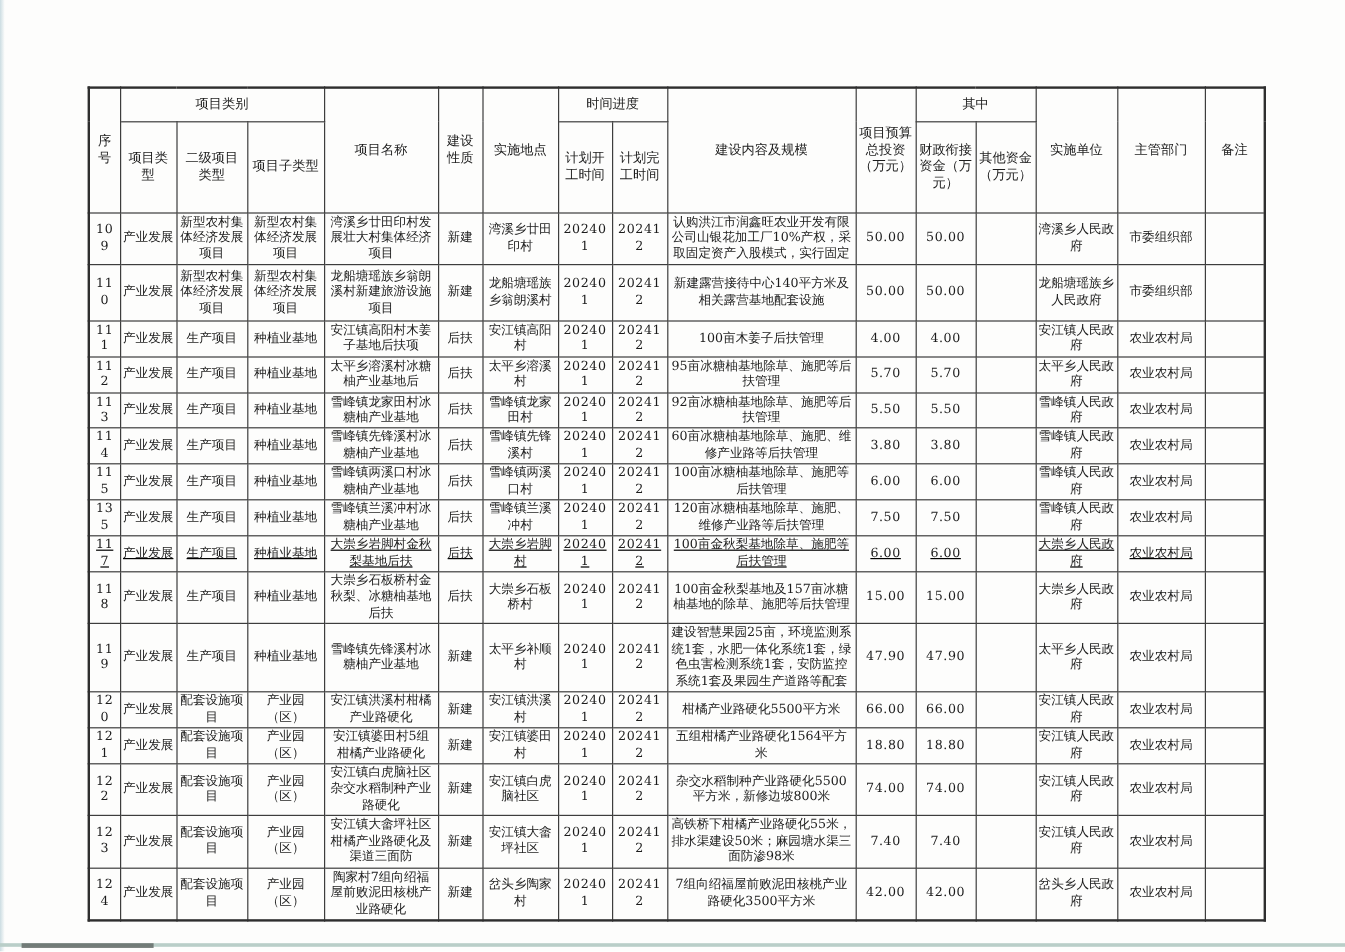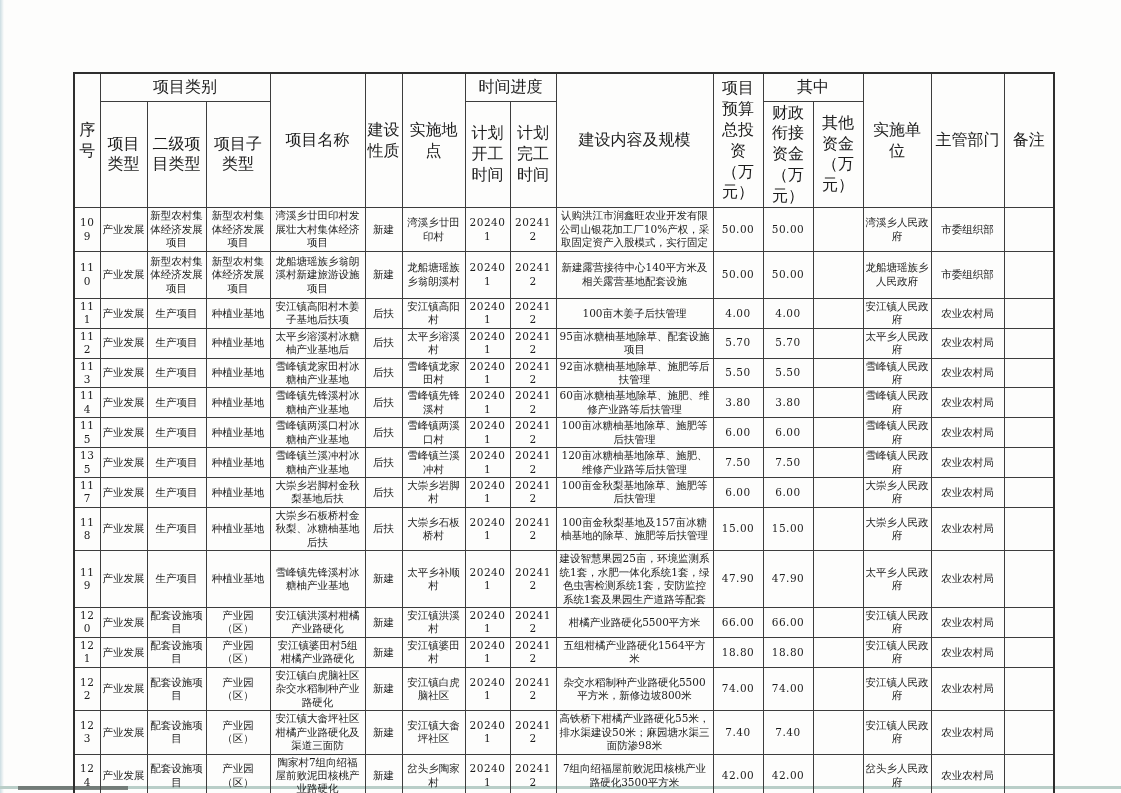--- a/index.html
+++ b/index.html
@@ -34,21 +34,21 @@
     border:1px solid #3d3d3d;
     color:#1c1c1c;
     vertical-align:middle;
     text-align:center;
     padding:1px 2px;
     font-weight:normal;
     overflow:hidden;
     word-break:break-all;
   }
   .sheet thead th{
-    font-size:16px;line-height:1.3;
+    font-size:11px;line-height:1.3;
   }
   .sheet tbody td{
     font-size:10.5px;line-height:1.28;
   }
   .sheet tr.h1{height:28px;}
   .sheet tr.h2{height:76px;}
   .sheet td.c-content{text-align:center;}
   .sheet td.c-num{letter-spacing:.5px;}
 </style>
 </head>
@@ -161,21 +161,21 @@
         <tr style="height: 27px;">
     <td class="c-num">112</td>
     <td>产业发展</td>
     <td>生产项目</td>
     <td>种植业基地</td>
     <td>太平乡溶溪村冰糖柚产业基地后</td>
     <td>后扶</td>
     <td>太平乡溶溪村</td>
     <td class="c-num">202401</td>
     <td class="c-num">202412</td>
-    <td class="c-content">95亩冰糖柚基地除草、配套设施项目</td>
+    <td class="c-content">95亩冰糖柚基地除草、施肥等后扶管理</td>
     <td class="c-num">5.70</td>
     <td class="c-num">5.70</td>
     <td class="c-num"></td>
     <td>太平乡人民政府</td>
     <td>农业农村局</td>
     <td></td>
   </tr>
         <tr style="height: 29px;">
     <td class="c-num">113</td>
     <td>产业发展</td>
@@ -241,21 +241,21 @@
     <td class="c-num">202401</td>
     <td class="c-num">202412</td>
     <td class="c-content">120亩冰糖柚基地除草、施肥、维修产业路等后扶管理</td>
     <td class="c-num">7.50</td>
     <td class="c-num">7.50</td>
     <td class="c-num"></td>
     <td>雪峰镇人民政府</td>
     <td>农业农村局</td>
     <td></td>
   </tr>
-        <tr style="height: 28px;">
+        <tr style="height: 28px; text-decoration: underline;">
     <td class="c-num">117</td>
     <td>产业发展</td>
     <td>生产项目</td>
     <td>种植业基地</td>
     <td>大崇乡岩脚村金秋梨基地后扶</td>
     <td>后扶</td>
     <td>大崇乡岩脚村</td>
     <td class="c-num">202401</td>
     <td class="c-num">202412</td>
     <td class="c-content">100亩金秋梨基地除草、施肥等后扶管理</td>

